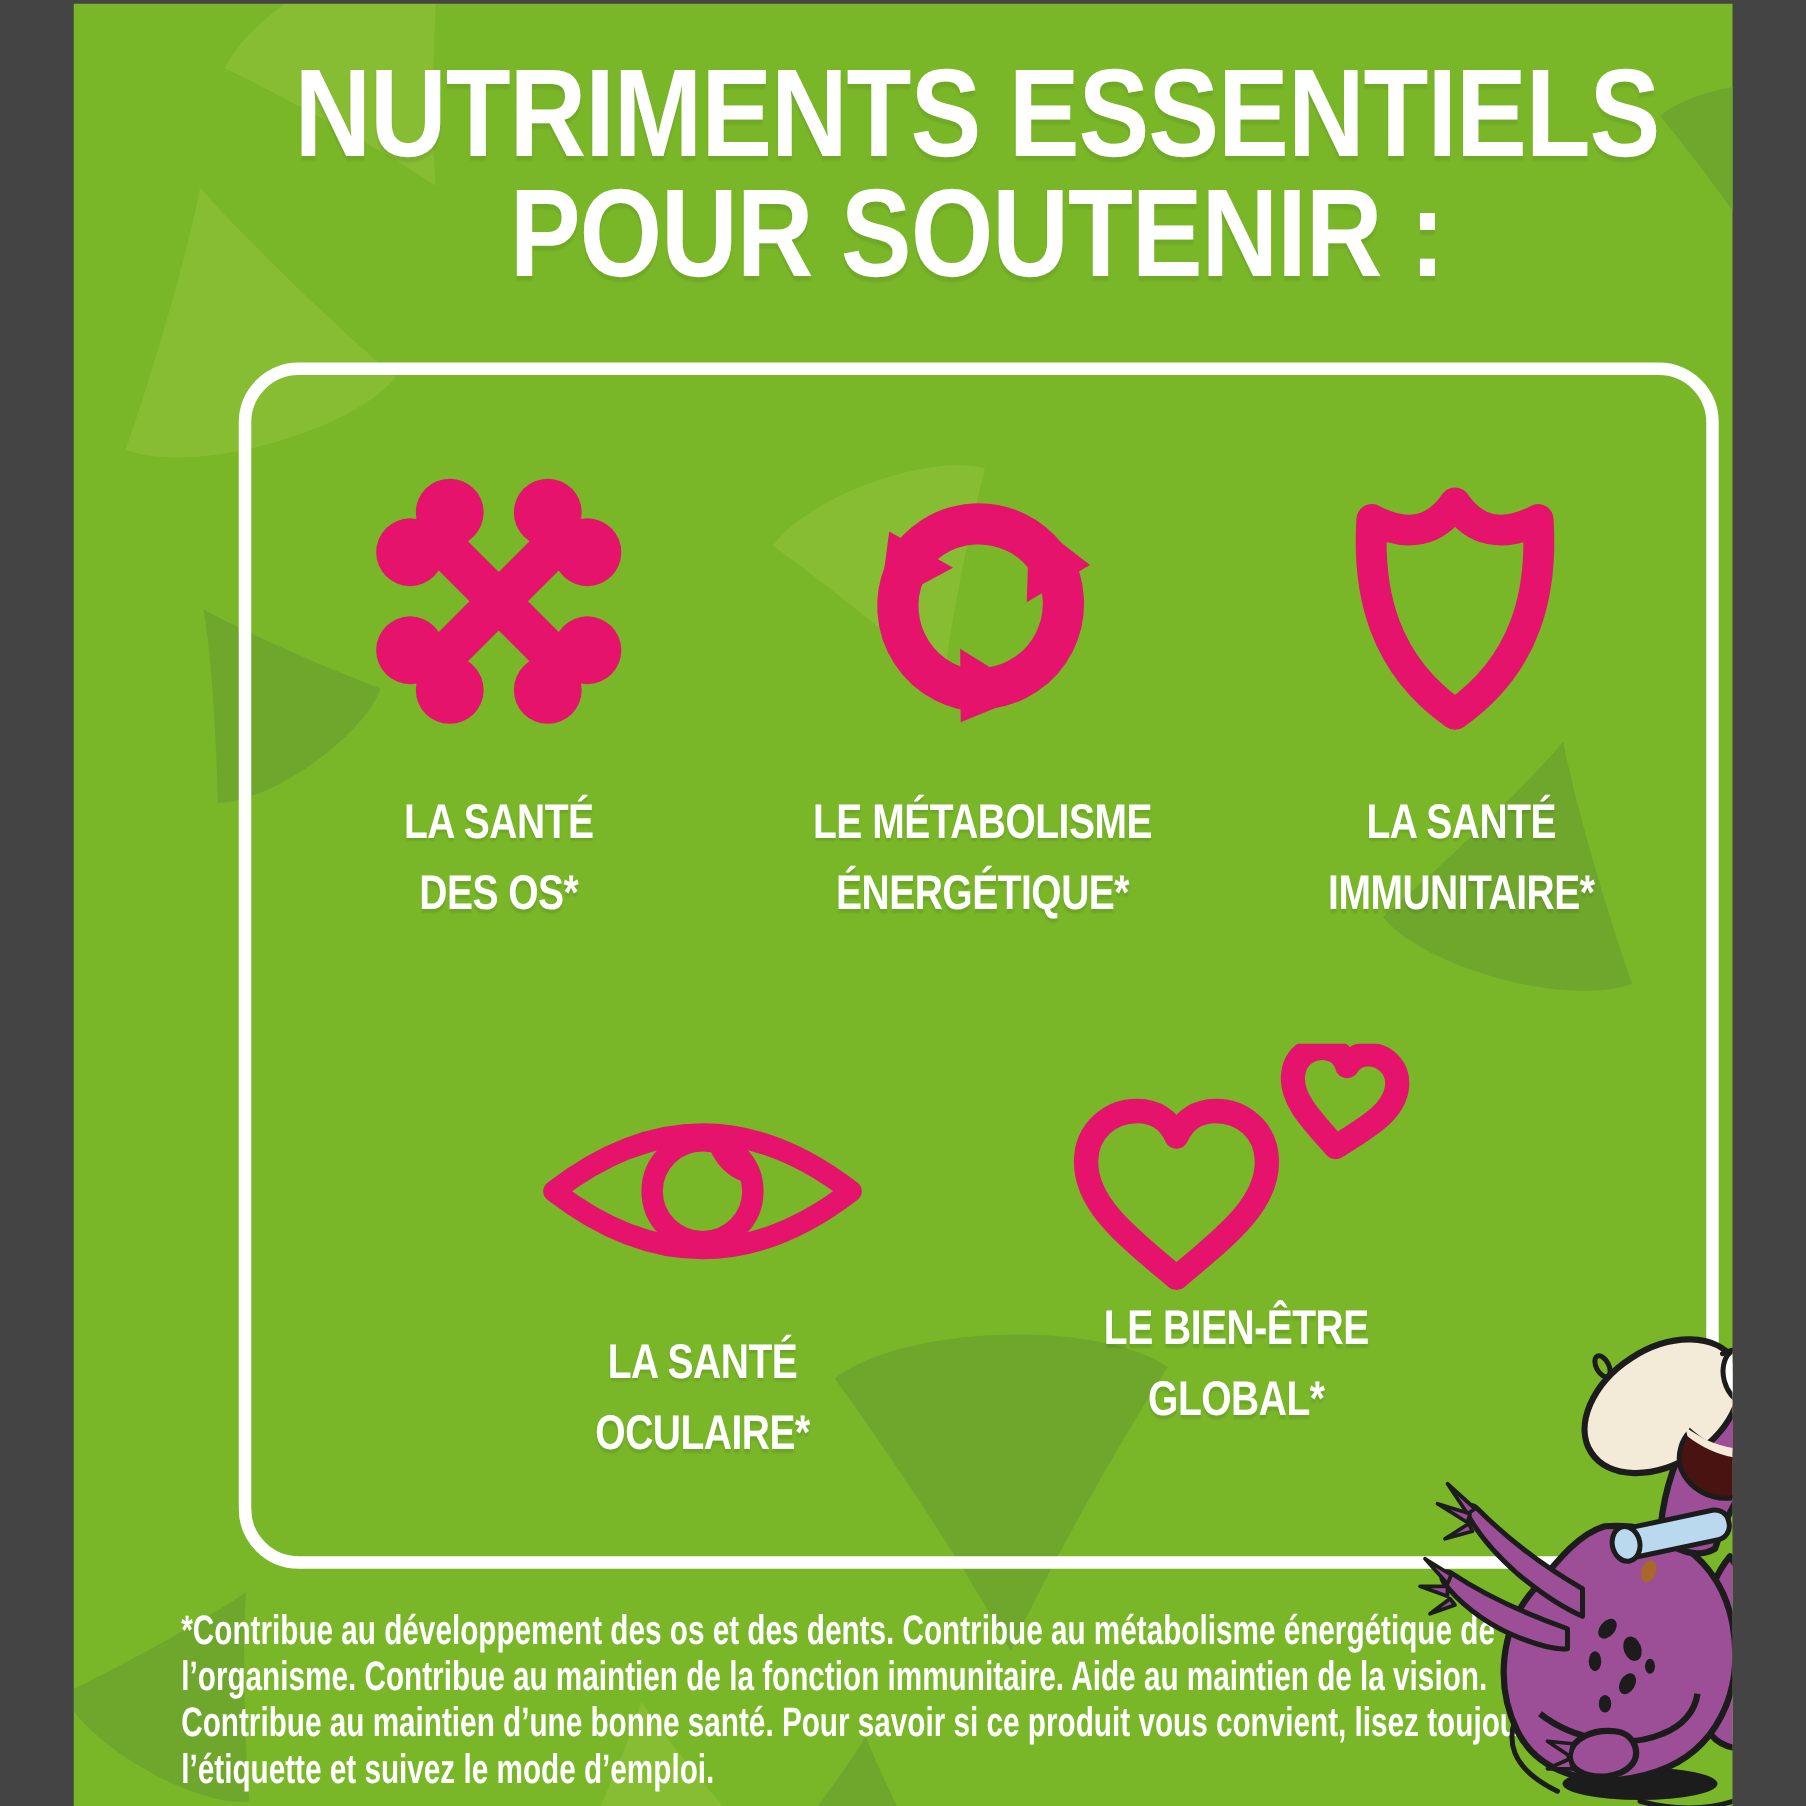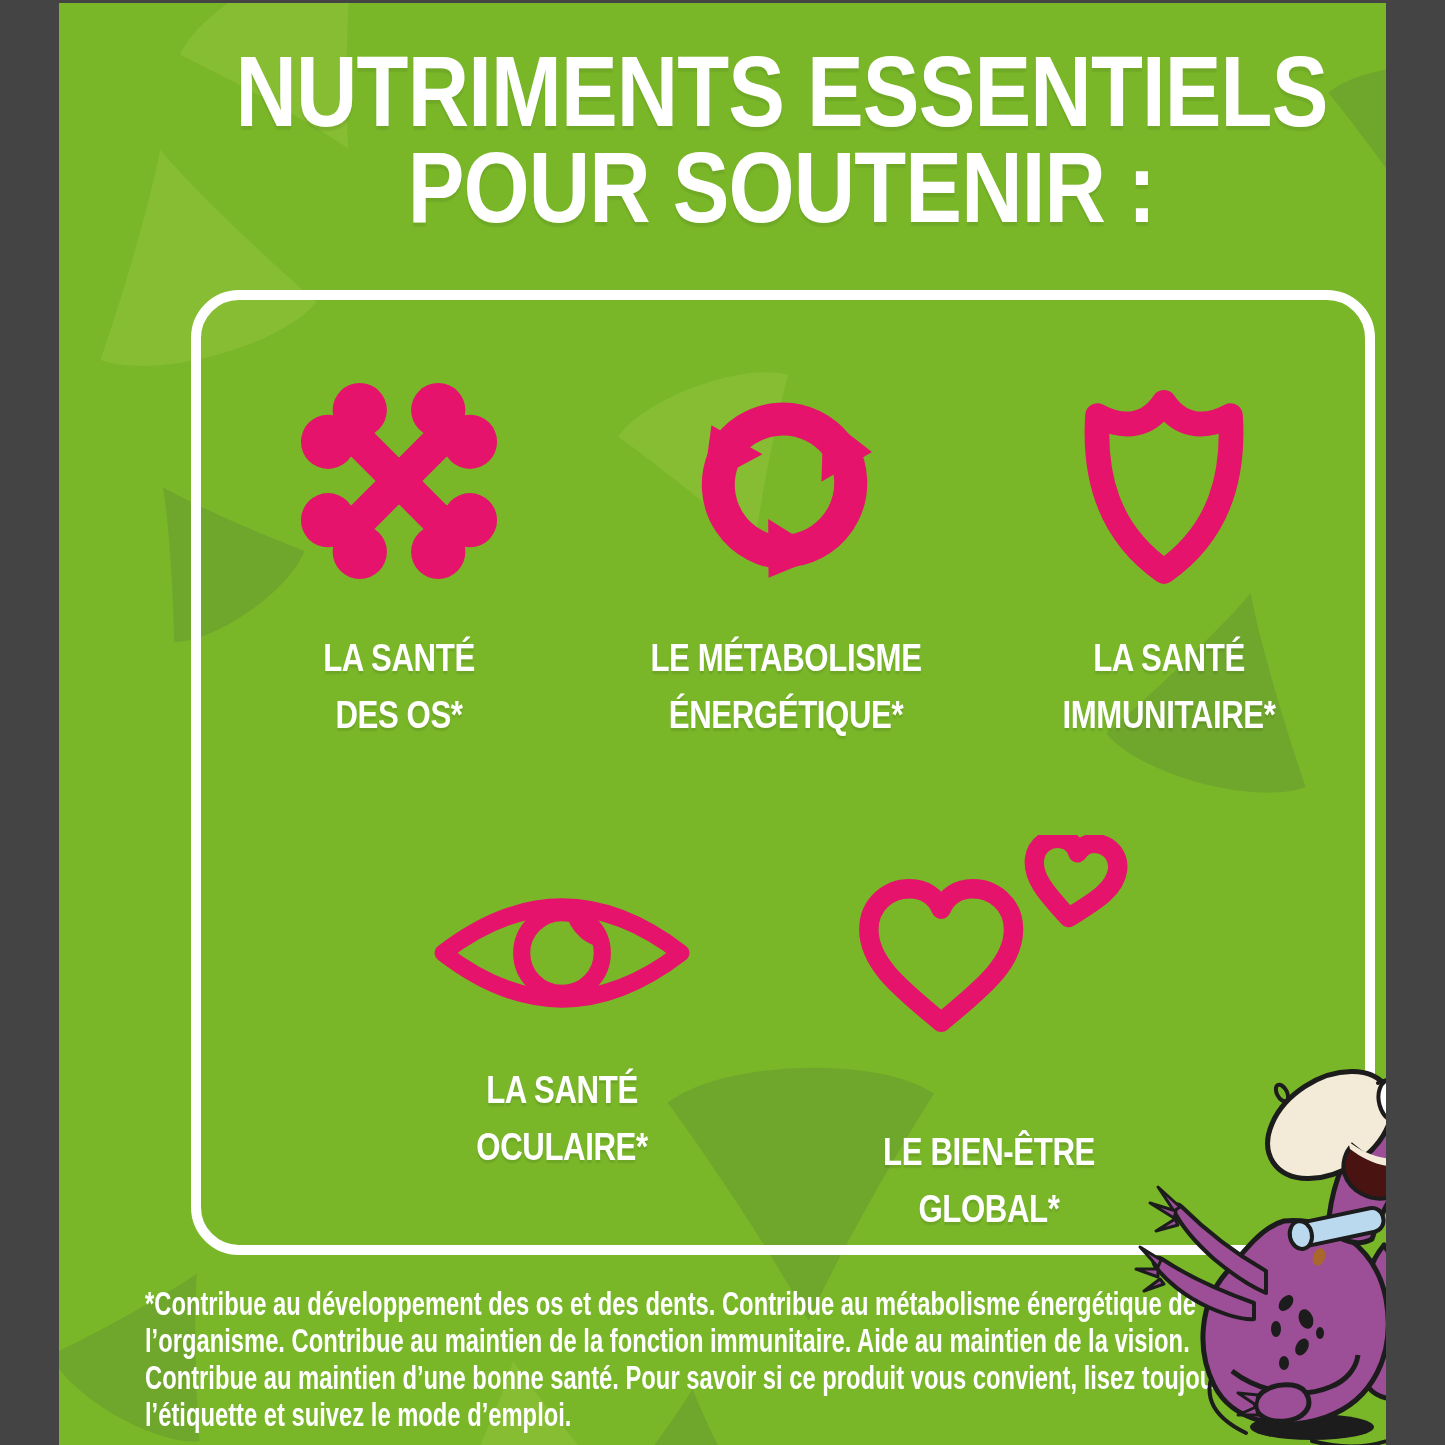--- a/index.html
+++ b/index.html
@@ -130,21 +130,21 @@
   </div>
   <div class="abs blabel" style="left:880px;top:626px">
     <div class="lline">LA SANTÉ</div>
     <div class="lline">IMMUNITAIRE*</div>
   </div>
 
   <div class="abs blabel" style="left:273px;top:1058px">
     <div class="lline">LA SANTÉ</div>
     <div class="lline">OCULAIRE*</div>
   </div>
-  <div class="abs blabel" style="left:700px;top:1120px">
+  <div class="abs blabel" style="left:700px;top:1031px">
     <div class="lline">LE BIEN-ÊTRE</div>
     <div class="lline">GLOBAL*</div>
   </div>
 
   <div class="abs footnote">
     <div class="fline">*Contribue au développement des os et des dents. Contribue au métabolisme énergétique de</div>
     <div class="fline">l’organisme.  Contribue au maintien de la fonction immunitaire. Aide au maintien de la vision.</div>
     <div class="fline">Contribue au maintien d’une bonne santé. Pour savoir si ce produit vous convient, lisez toujours</div>
     <div class="fline">l’étiquette et suivez le mode d’emploi.</div>
   </div>

